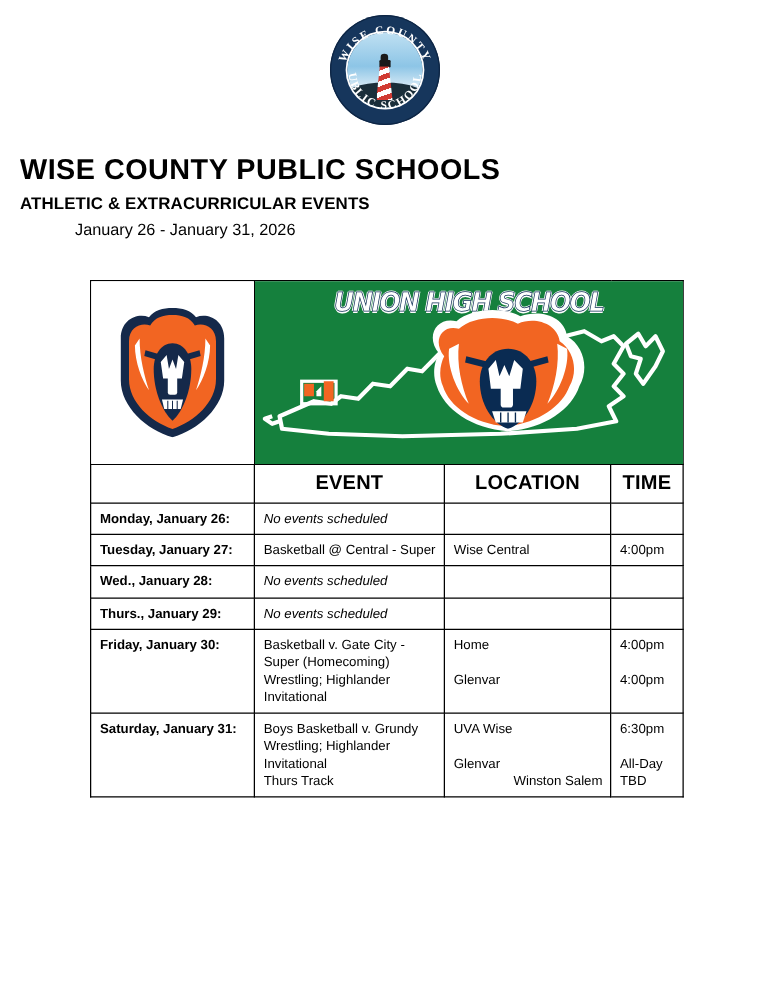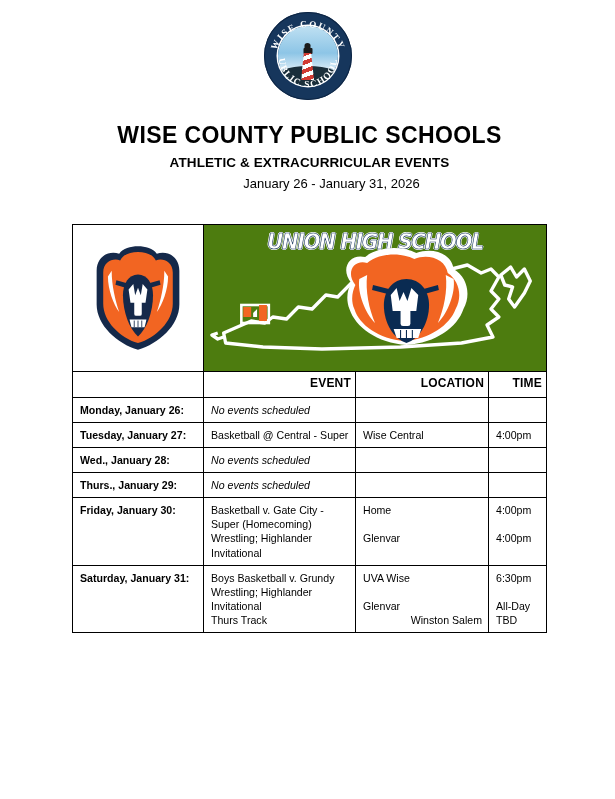--- a/index.html
+++ b/index.html
@@ -88,23 +88,23 @@
   .seal-ring-text text {
     fill: #ffffff;
     font-family: "Liberation Serif", serif;
     font-size: 9.2px;
     font-weight: bold;
     letter-spacing: 1.6px;
   }
 
   .title-block {
     position: absolute;
-    left: 4px; right: 0;
+    left: 16px; right: 0;
     top: 122px;
-    text-align: center;
+    text-align: left;
   }
   .title-main {
     font-size: 23px;
     font-weight: bold;
     letter-spacing: 0.4px;
     line-height: 1.15;
   }
   .title-sub {
     font-size: 13.5px;
     font-weight: bold;
@@ -140,21 +140,21 @@
   col.c-time  { width: 58px; }
 
   
   .row-banner td { padding: 0; border: 1px solid #000; }
   .cell-mascot {
     height: 146px;
     background: #ffffff;
     position: relative;
   }
   .cell-banner {
-    background: #4d7c0f;
+    background: #15803d;
     position: relative;
     overflow: hidden;
     height: 146px;
   }
 
   
   .bear {
     position: absolute;
     left: 50%; top: 50%;
     transform: translate(-50%, -50%);
@@ -182,22 +182,22 @@
   }
   .banner-art {
     position: absolute;
     left: 0; top: 22px;
     width: 100%;
     height: 124px;
   }
 
   
   .row-head td {
-    text-align: right;
-    font-size: 12px;
+    text-align: center;
+    font-size: 16px;
     font-weight: bold;
     padding: 4px 4px 5px;
     letter-spacing: 0.2px;
   }
   .head-blank { border-left: 1px solid #000; }
 
   .day-cell {
     font-weight: bold;
     font-size: 10.4px;
     white-space: nowrap;

